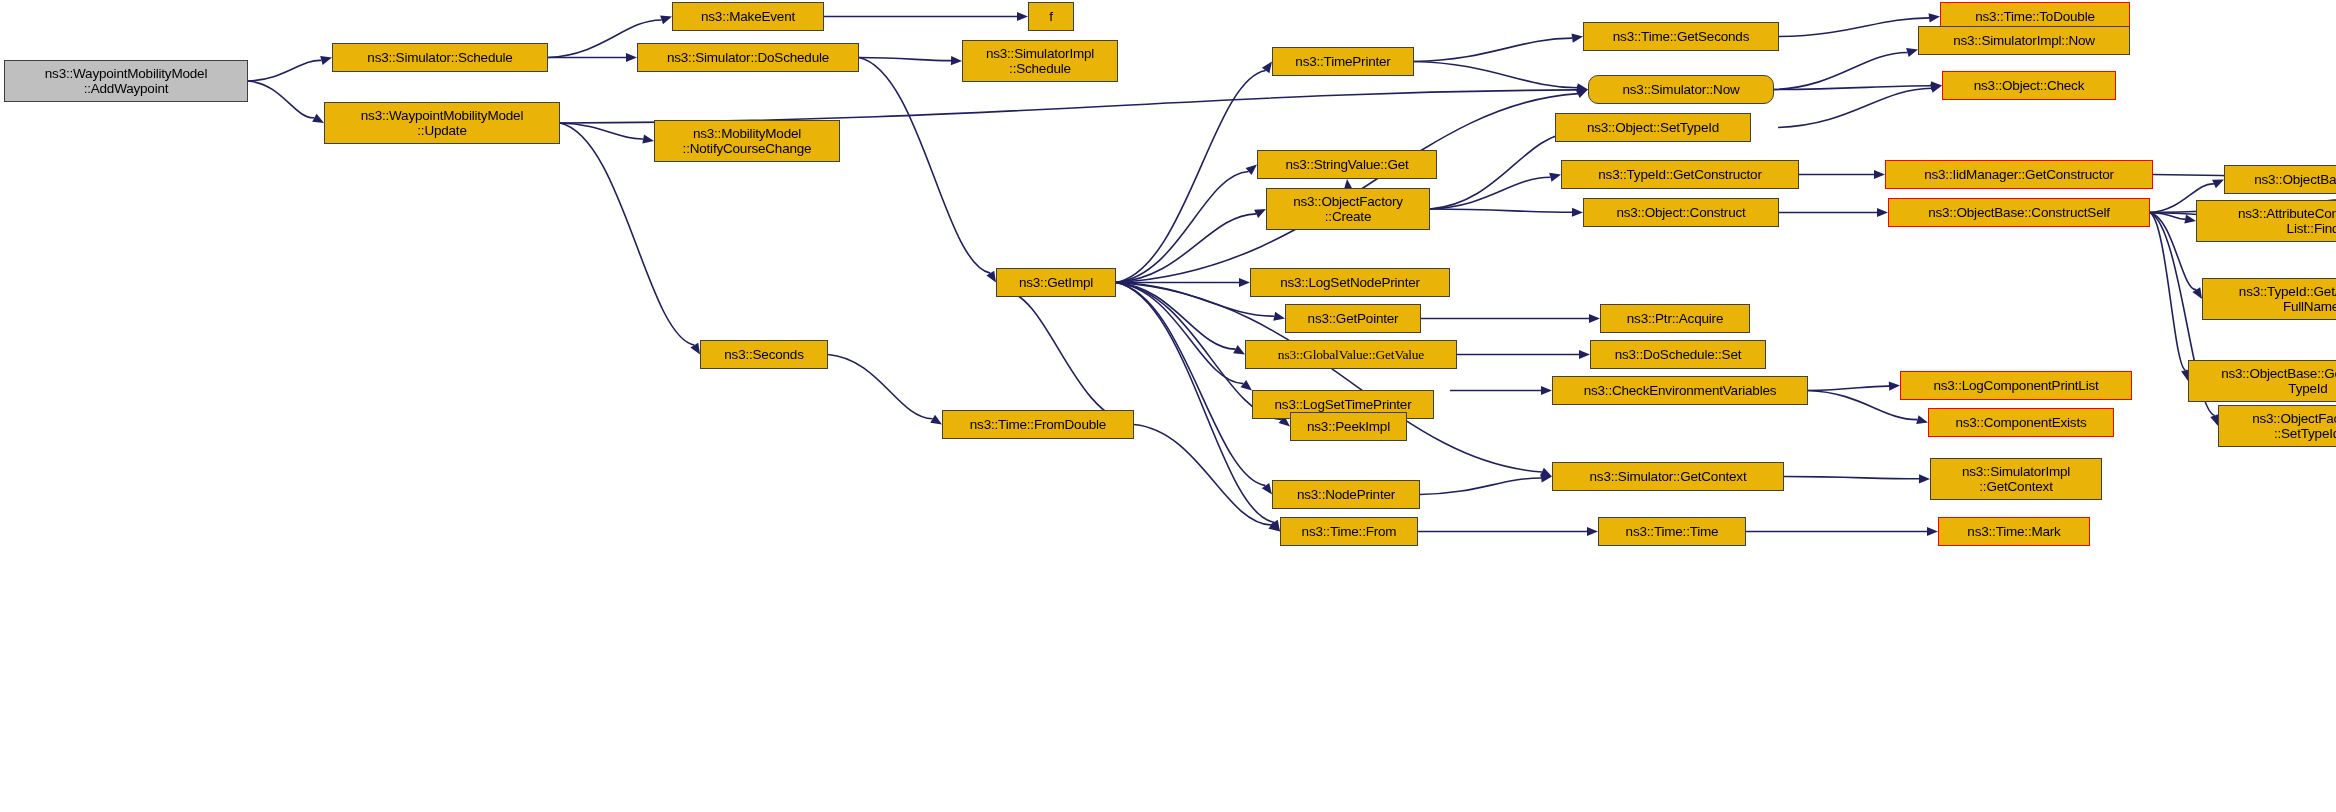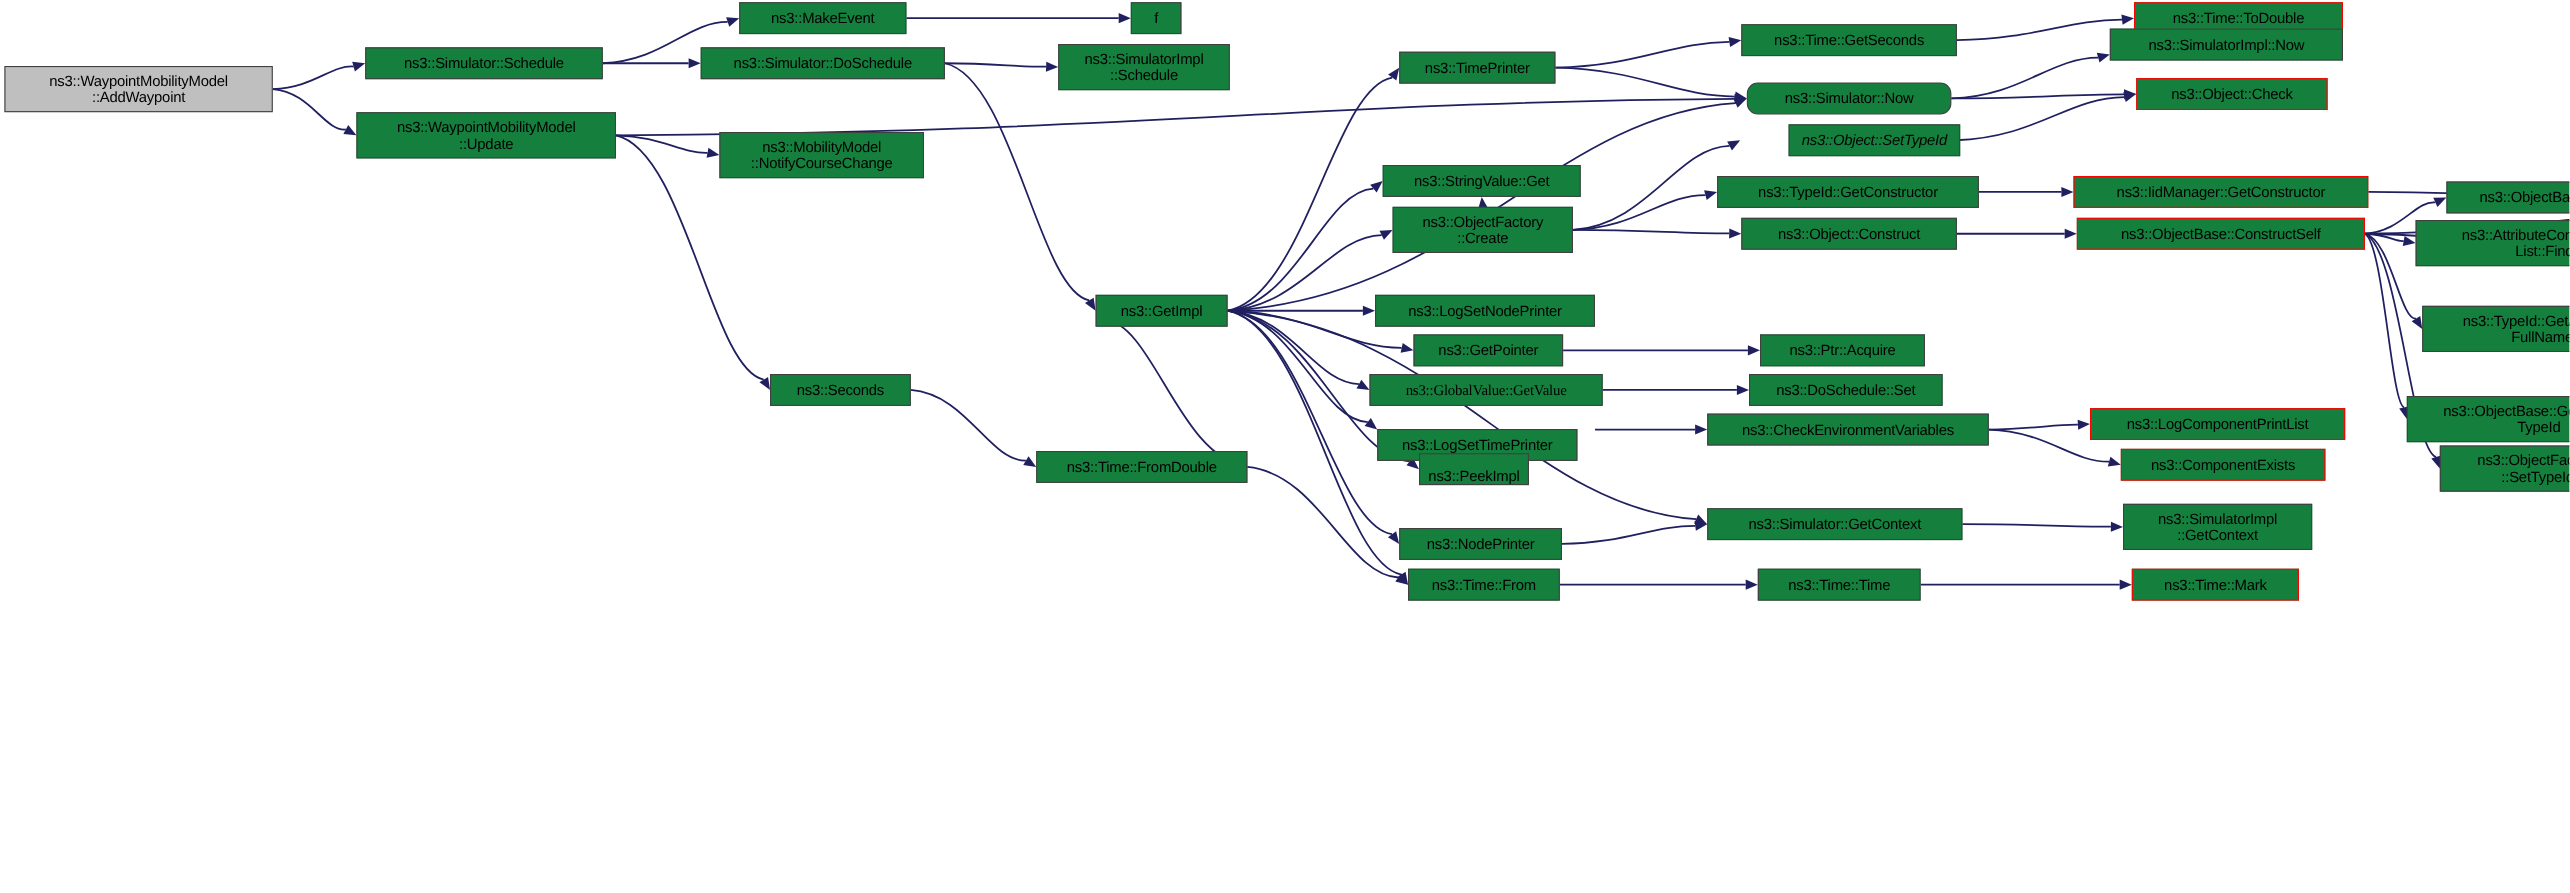--- a/index.html
+++ b/index.html
@@ -32,21 +32,21 @@
     fill: #202060;
     stroke: none;
   }
   .gnode {
     position: absolute;
     box-sizing: border-box;
     display: flex;
     align-items: center;
     justify-content: center;
     text-align: center;
-    background: #15803d;
+    background: #eab308;
     border: 1px solid #404040;
     color: #000000;
     font-size: 13.5px;
     line-height: 1.12;
     letter-spacing: -0.2px;
     white-space: pre-line;
     padding: 0 3px;
   }
   .gnode.red {
     border-color: #ff0000;
@@ -201,21 +201,21 @@
 ::NotifyCourseChange</span></div>
       <div class="gnode" style="left: 1028px; top: 2px; width: 46px; height: 29px;"><span class="lbl">f</span></div>
       <div class="gnode" style="left: 962px; top: 40px; width: 156px; height: 42px;"><span class="lbl">ns3::SimulatorImpl
 ::Schedule</span></div>
       <div class="gnode" style="left: 1272px; top: 47px; width: 142px; height: 29px;"><span class="lbl">ns3::TimePrinter</span></div>
       <div class="gnode" style="left: 1583px; top: 22px; width: 196px; height: 29px;"><span class="lbl">ns3::Time::GetSeconds</span></div>
       <div class="gnode" style="left: 1588px; top: 75px; width: 186px; height: 29px; border-radius: 10px;"><span class="lbl">ns3::Simulator::Now</span></div>
       <div class="gnode red" style="left: 1940px; top: 2px; width: 190px; height: 29px;"><span class="lbl">ns3::Time::ToDouble</span></div>
       <div class="gnode" style="left: 1918px; top: 26px; width: 212px; height: 29px;"><span class="lbl">ns3::SimulatorImpl::Now</span></div>
       <div class="gnode red" style="left: 1942px; top: 71px; width: 174px; height: 29px;"><span class="lbl">ns3::Object::Check</span></div>
-      <div class="gnode" style="left: 1626px; top: 113px; width: 156px; height: 29px; font-style: italic;"><span class="lbl">ns3::Object::SetTypeId</span></div>
+      <div class="gnode" style="left: 1555px; top: 113px; width: 196px; height: 29px;"><span class="lbl">ns3::Object::SetTypeId</span></div>
       <div class="gnode" style="left: 1257px; top: 150px; width: 180px; height: 29px;"><span class="lbl">ns3::StringValue::Get</span></div>
       <div class="gnode" style="left: 1266px; top: 188px; width: 164px; height: 42px;"><span class="lbl">ns3::ObjectFactory
 ::Create</span></div>
       <div class="gnode" style="left: 1561px; top: 160px; width: 238px; height: 29px;"><span class="lbl">ns3::TypeId::GetConstructor</span></div>
       <div class="gnode" style="left: 1583px; top: 198px; width: 196px; height: 29px;"><span class="lbl">ns3::Object::Construct</span></div>
       <div class="gnode red" style="left: 1885px; top: 160px; width: 268px; height: 29px;"><span class="lbl">ns3::IidManager::GetConstructor</span></div>
       <div class="gnode red" style="left: 1888px; top: 198px; width: 262px; height: 29px;"><span class="lbl">ns3::ObjectBase::ConstructSelf</span></div>
       <div class="gnode" style="left: 2224px; top: 165px; width: 200px; height: 29px;"><span class="lbl">ns3::ObjectBase::DoSet</span></div>
       <div class="gnode" style="left: 2196px; top: 200px; width: 234px; height: 42px;"><span class="lbl">ns3::AttributeConstruction
 List::Find</span></div>
@@ -224,21 +224,21 @@
       <div class="gnode" style="left: 996px; top: 268px; width: 120px; height: 29px;"><span class="lbl">ns3::GetImpl</span></div>
       <div class="gnode" style="left: 1250px; top: 268px; width: 200px; height: 29px;"><span class="lbl">ns3::LogSetNodePrinter</span></div>
       <div class="gnode" style="left: 1285px; top: 304px; width: 136px; height: 29px;"><span class="lbl">ns3::GetPointer</span></div>
       <div class="gnode" style="left: 1600px; top: 304px; width: 150px; height: 29px;"><span class="lbl">ns3::Ptr::Acquire</span></div>
       <div class="gnode" style="left: 1245px; top: 340px; width: 212px; height: 29px; font-family: Liberation Serif, serif;"><span class="lbl">ns3::GlobalValue::GetValue</span></div>
       <div class="gnode" style="left: 1590px; top: 340px; width: 176px; height: 29px;"><span class="lbl">ns3::DoSchedule::Set</span></div>
       <div class="gnode" style="left: 1252px; top: 390px; width: 182px; height: 29px;"><span class="lbl">ns3::LogSetTimePrinter</span></div>
       <div class="gnode" style="left: 1552px; top: 376px; width: 256px; height: 29px;"><span class="lbl">ns3::CheckEnvironmentVariables</span></div>
       <div class="gnode red" style="left: 1900px; top: 371px; width: 232px; height: 29px;"><span class="lbl">ns3::LogComponentPrintList</span></div>
       <div class="gnode red" style="left: 1928px; top: 408px; width: 186px; height: 29px;"><span class="lbl">ns3::ComponentExists</span></div>
-      <div class="gnode" style="left: 1290px; top: 412px; width: 100px; height: 29px; align-items: flex-end;"><span class="lbl">ns3::PeekImpl</span></div>
+      <div class="gnode" style="left: 1290px; top: 412px; width: 117px; height: 29px;"><span class="lbl">ns3::PeekImpl</span></div>
       <div class="gnode" style="left: 2188px; top: 360px; width: 240px; height: 42px;"><span class="lbl">ns3::ObjectBase::GetInstance
 TypeId</span></div>
       <div class="gnode" style="left: 2218px; top: 405px; width: 178px; height: 42px;"><span class="lbl">ns3::ObjectFactory
 ::SetTypeId</span></div>
       <div class="gnode" style="left: 700px; top: 340px; width: 128px; height: 29px;"><span class="lbl">ns3::Seconds</span></div>
       <div class="gnode" style="left: 942px; top: 410px; width: 192px; height: 29px;"><span class="lbl">ns3::Time::FromDouble</span></div>
       <div class="gnode" style="left: 1552px; top: 462px; width: 232px; height: 29px;"><span class="lbl">ns3::Simulator::GetContext</span></div>
       <div class="gnode" style="left: 1930px; top: 458px; width: 172px; height: 42px;"><span class="lbl">ns3::SimulatorImpl
 ::GetContext</span></div>
       <div class="gnode" style="left: 1272px; top: 480px; width: 148px; height: 29px;"><span class="lbl">ns3::NodePrinter</span></div>

